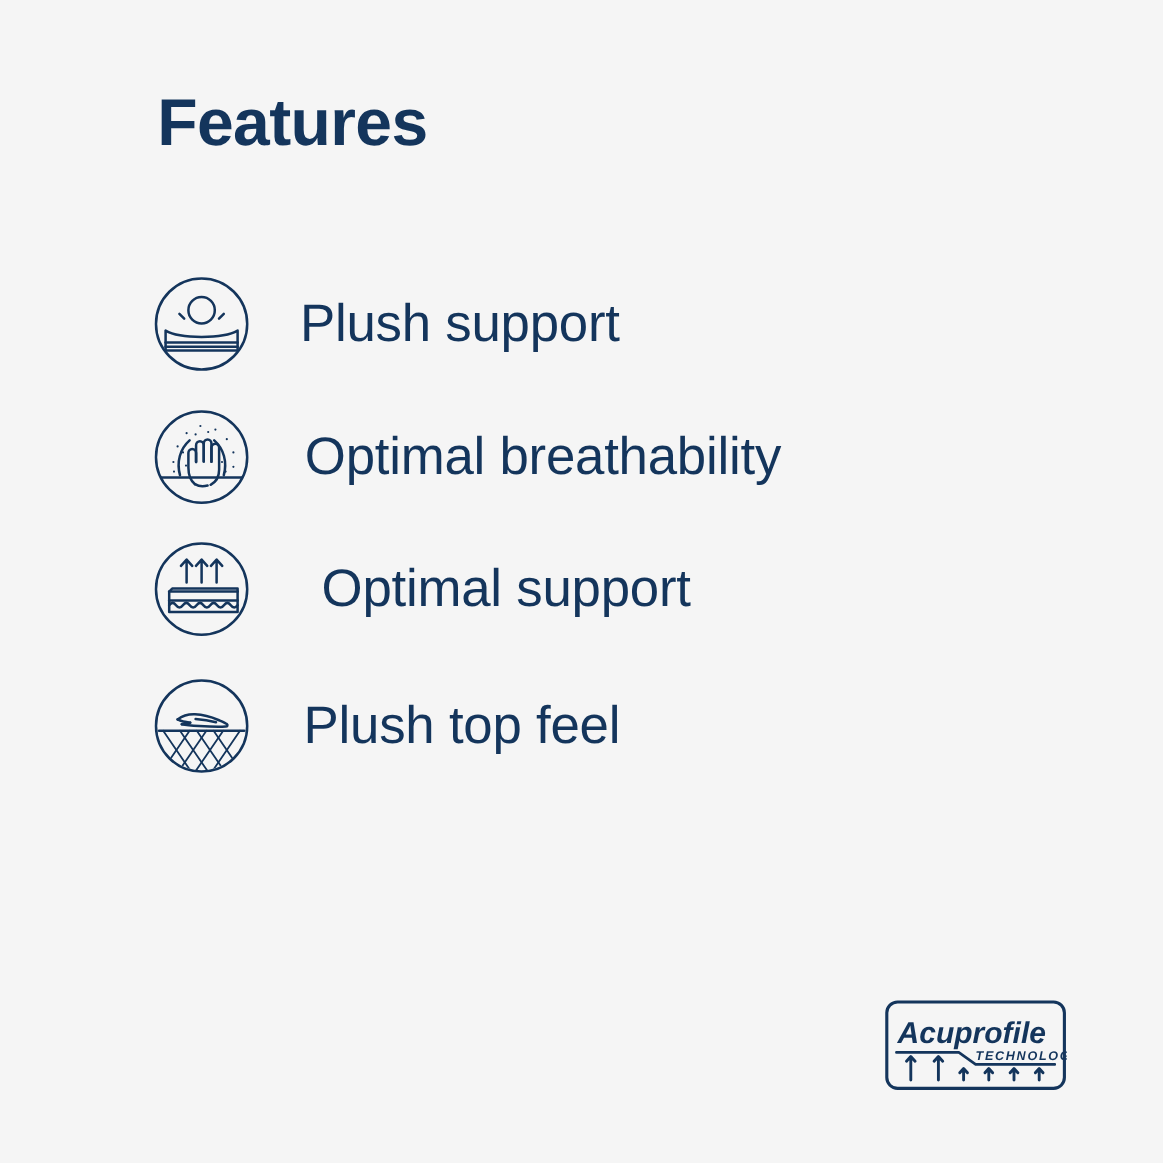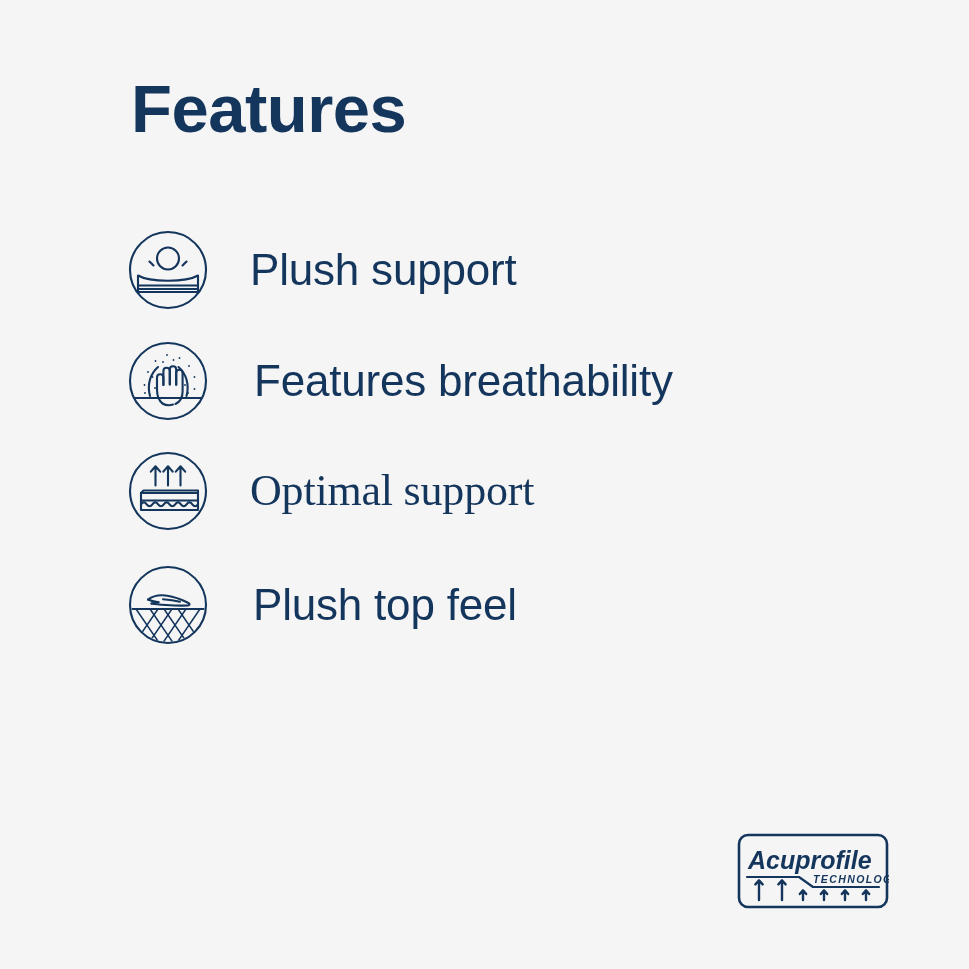--- a/index.html
+++ b/index.html
@@ -18,21 +18,21 @@
     width: 969px;
     height: 969px;
     background: #f5f5f5;
   }
 
   
   .page-title {
     position: absolute;
     left: 131px;
     top: 72px;
-    font-size: 67px;
+    font-size: 55px;
     font-weight: 700;
     letter-spacing: -0.5px;
     color: #14355c;
     line-height: 1.1;
     white-space: nowrap;
   }
 
   
   .features {
     position: absolute;
@@ -61,21 +61,21 @@
   .feature-label {
     color: #14355c;
     font-size: 44px;
     font-weight: 400;
     line-height: 1;
     white-space: nowrap;
     letter-spacing: -0.2px;
   }
   .feature-row[data-row="0"] .feature-label { margin-left: 42px; }
   .feature-row[data-row="1"] .feature-label { margin-left: 46px; }
-  .feature-row[data-row="2"] .feature-label { margin-left: 42px; font-family: Liberation Serif, serif; }
+  .feature-row[data-row="2"] .feature-label { margin-left: 60px; }
   .feature-row[data-row="3"] .feature-label { margin-left: 45px; }
 
   
   .logo-badge {
     position: absolute;
     left: 737px;
     top: 833px;
     width: 176px;
     height: 76px;
   }
@@ -130,21 +130,21 @@
           <circle cx="66.5" cy="48" r="0.9" fill="#14355c" stroke="none"></circle>
           <circle cx="17" cy="52" r="0.9" fill="#14355c" stroke="none"></circle>
           <circle cx="27" cy="47" r="0.9" fill="#14355c" stroke="none"></circle>
           <circle cx="24.5" cy="36" r="0.9" fill="#14355c" stroke="none"></circle>
           <circle cx="35" cy="21" r="0.9" fill="#14355c" stroke="none"></circle>
           <circle cx="45.5" cy="19" r="0.9" fill="#14355c" stroke="none"></circle>
           <circle cx="57" cy="44" r="0.9" fill="#14355c" stroke="none"></circle>
           <circle cx="60" cy="52" r="0.9" fill="#14355c" stroke="none"></circle>
         </g>
       </svg>
-      <div class="feature-label">Features breathability</div>
+      <div class="feature-label">Optimal breathability</div>
     </div>
 
     <div class="feature-row" data-row="2">
       <svg class="feature-icon" viewBox="0 0 80 80">
         <g fill="none" stroke="#14355c" stroke-width="2.1" stroke-linecap="round" stroke-linejoin="round">
           <circle cx="40" cy="40" r="38"></circle>
 
           <path d="M27.5 34.5 L27.5 15.5 M22.8 20.6 L27.5 15.3 L32.2 20.6"></path>
           <path d="M40 34.5 L40 15.5 M35.3 20.6 L40 15.3 L44.7 20.6"></path>
           <path d="M52.5 34.5 L52.5 15.5 M47.8 20.6 L52.5 15.3 L57.2 20.6"></path>

